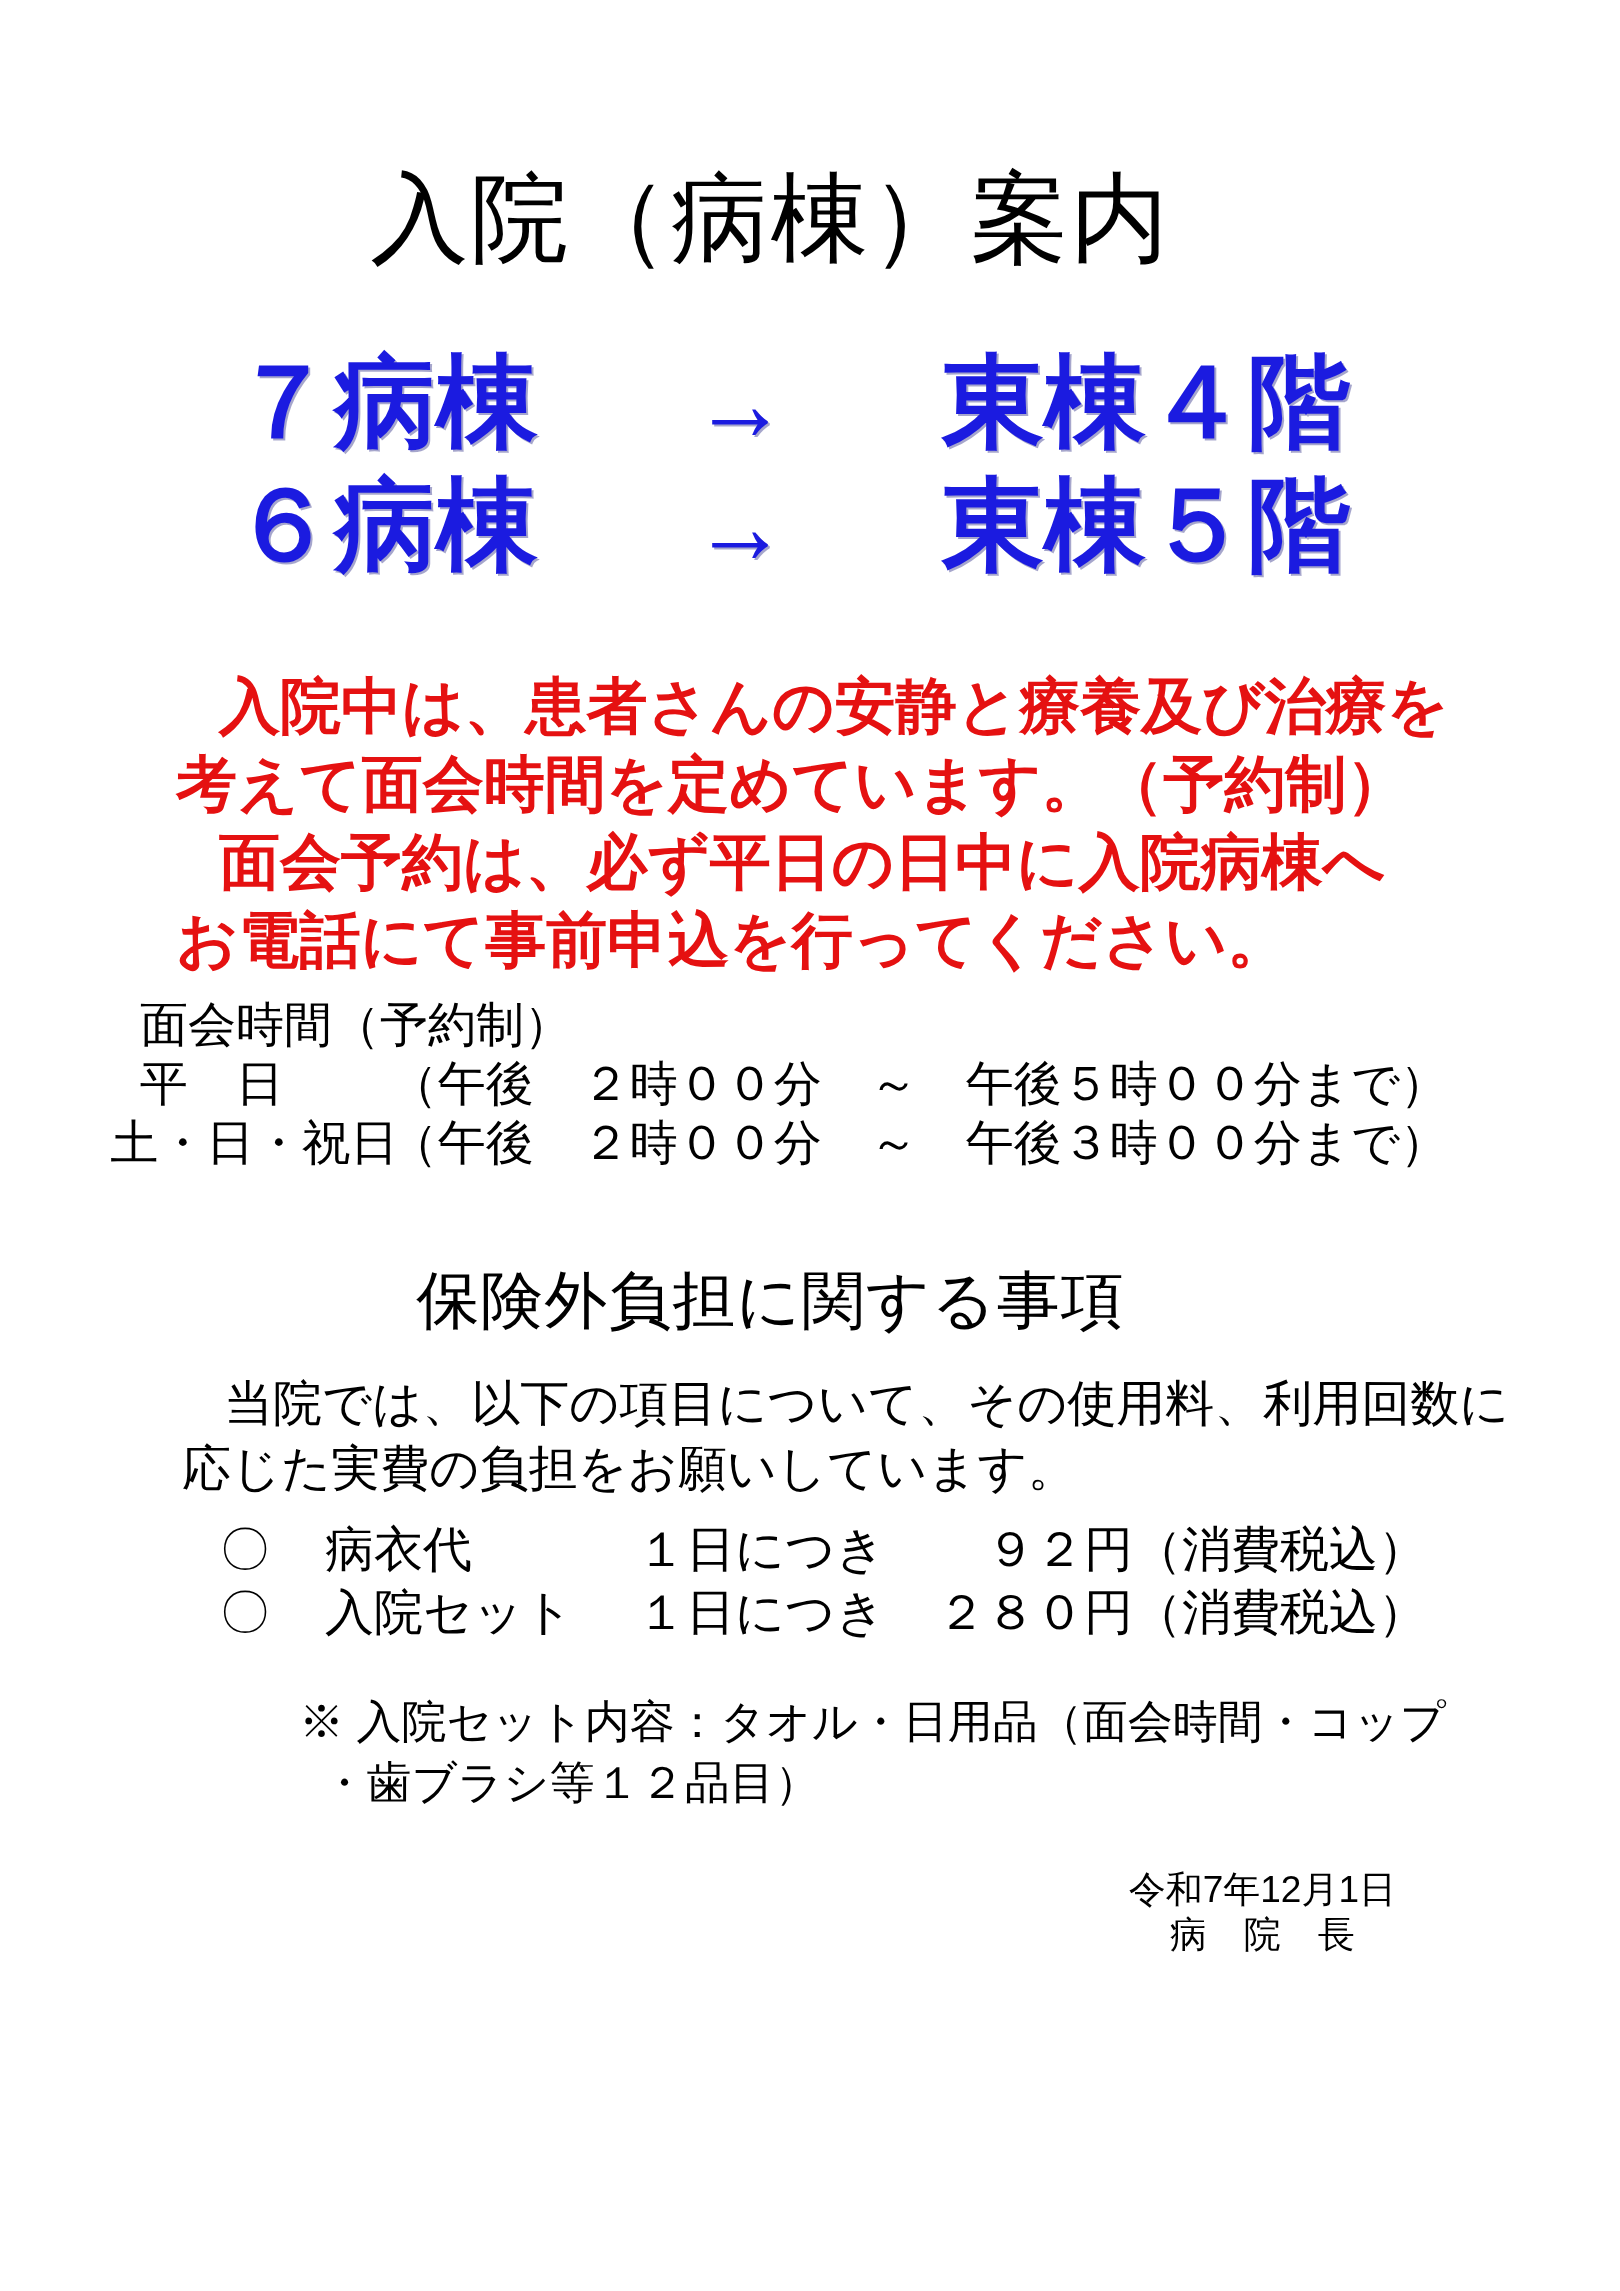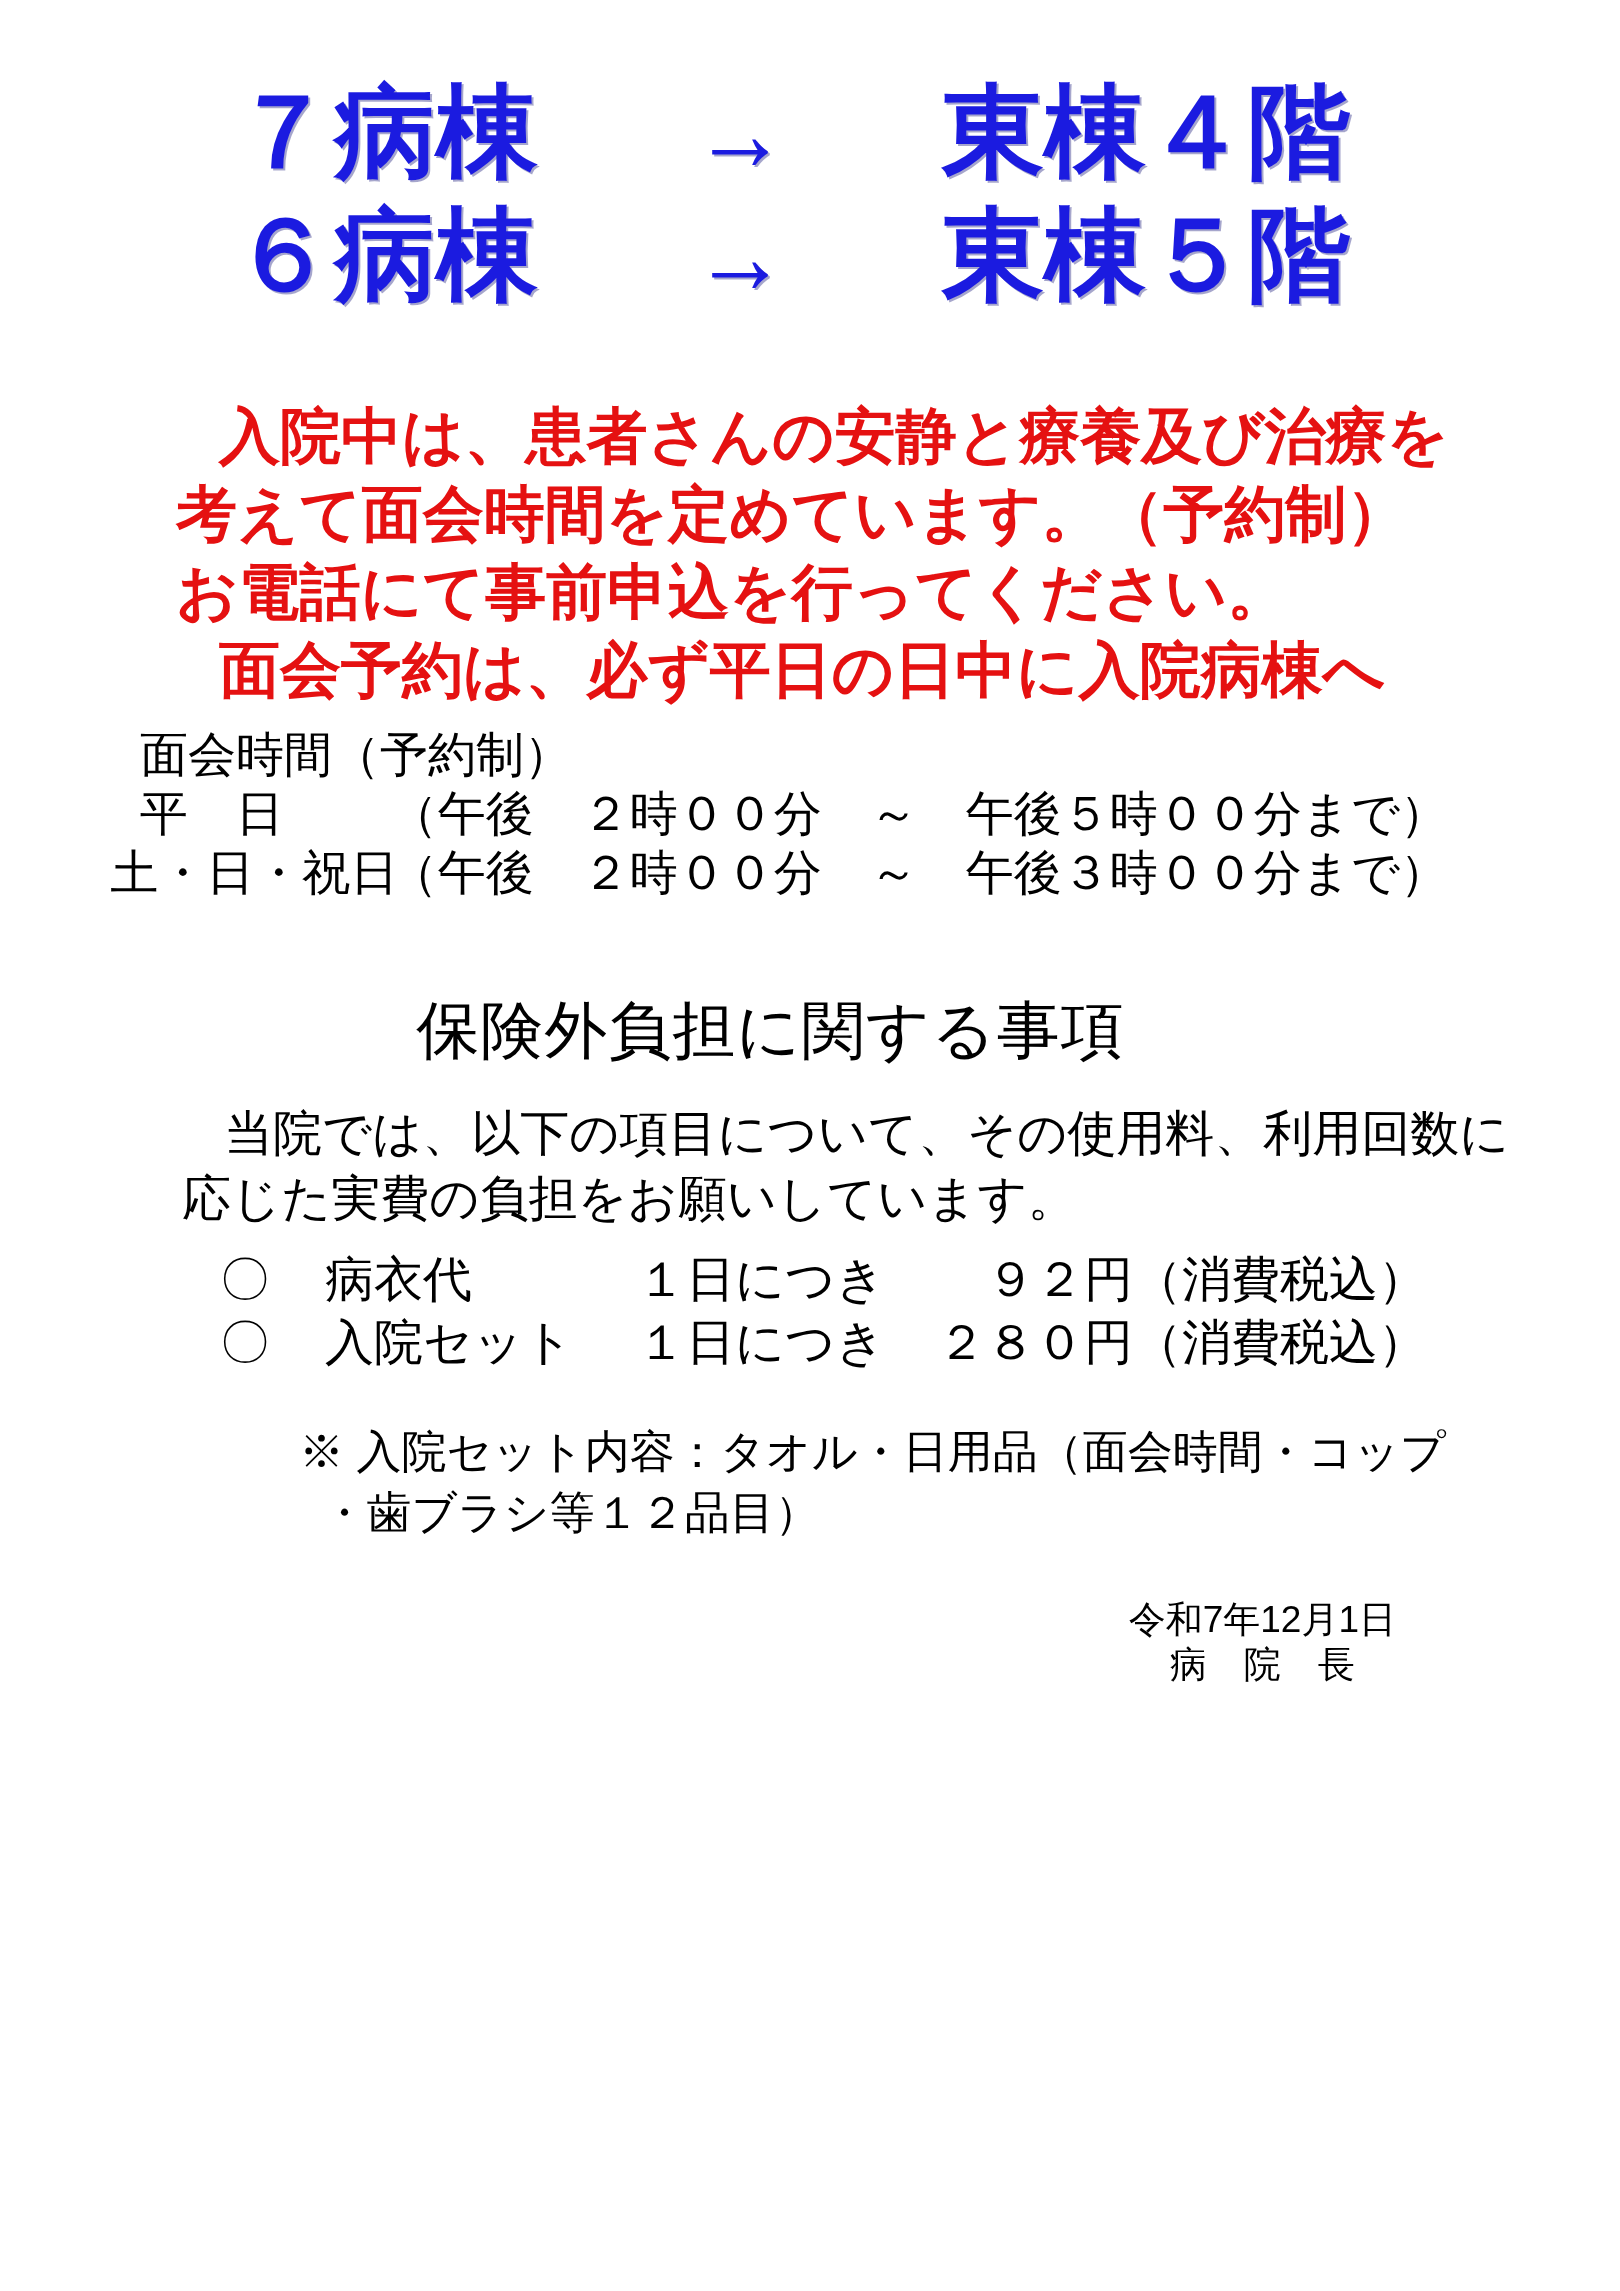--- a/index.html
+++ b/index.html
@@ -119,39 +119,40 @@
     line-height: 45px;
     white-space: nowrap;
   }
 </style>
 </head>
 <body>
 
 <div class="page">
   <div class="content">
 
+    <div class="doc-title">入院（病棟）案内</div>
 
     <div class="ward-rows">
       <div class="ward-row">
         <span>７病棟</span>
         <span class="arrow">→</span>
         <span>東棟４階</span>
       </div>
       <div class="ward-row">
         <span>６病棟</span>
         <span class="arrow">→</span>
         <span>東棟５階</span>
       </div>
     </div>
 
     <div class="red-notice">
       <div class="line indent">入院中は、患者さんの安静と療養及び治療を</div>
       <div class="line">考えて面会時間を定めています。（予約制）</div>
+      <div class="line indent">面会予約は、必ず平日の日中に入院病棟へ</div>
       <div class="line">お電話にて事前申込を行ってください。</div>
-      <div class="line indent">面会予約は、必ず平日の日中に入院病棟へ</div>
     </div>
 
     <div class="hours">
       <div class="hours-heading">面会時間（予約制）</div>
       <div class="hours-row">
         <span class="day pad-weekday">平　日</span>
         <span class="time">（午後　２時００分　～　午後５時００分まで）</span>
       </div>
       <div class="hours-row">
         <span class="day pad-weekend">土・日・祝日</span>

